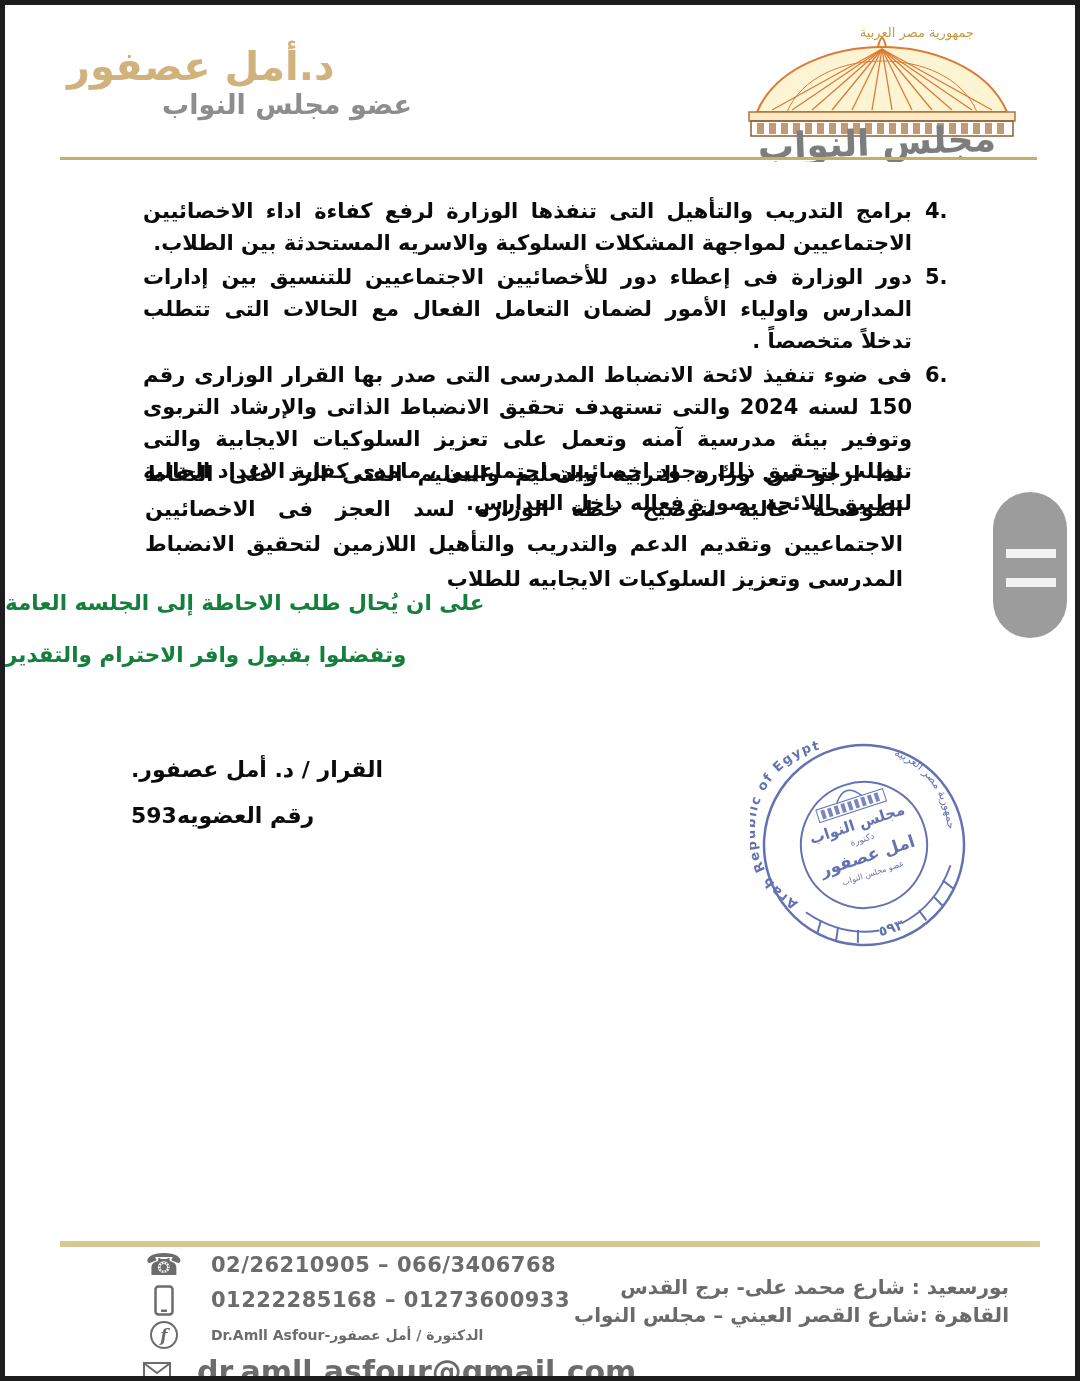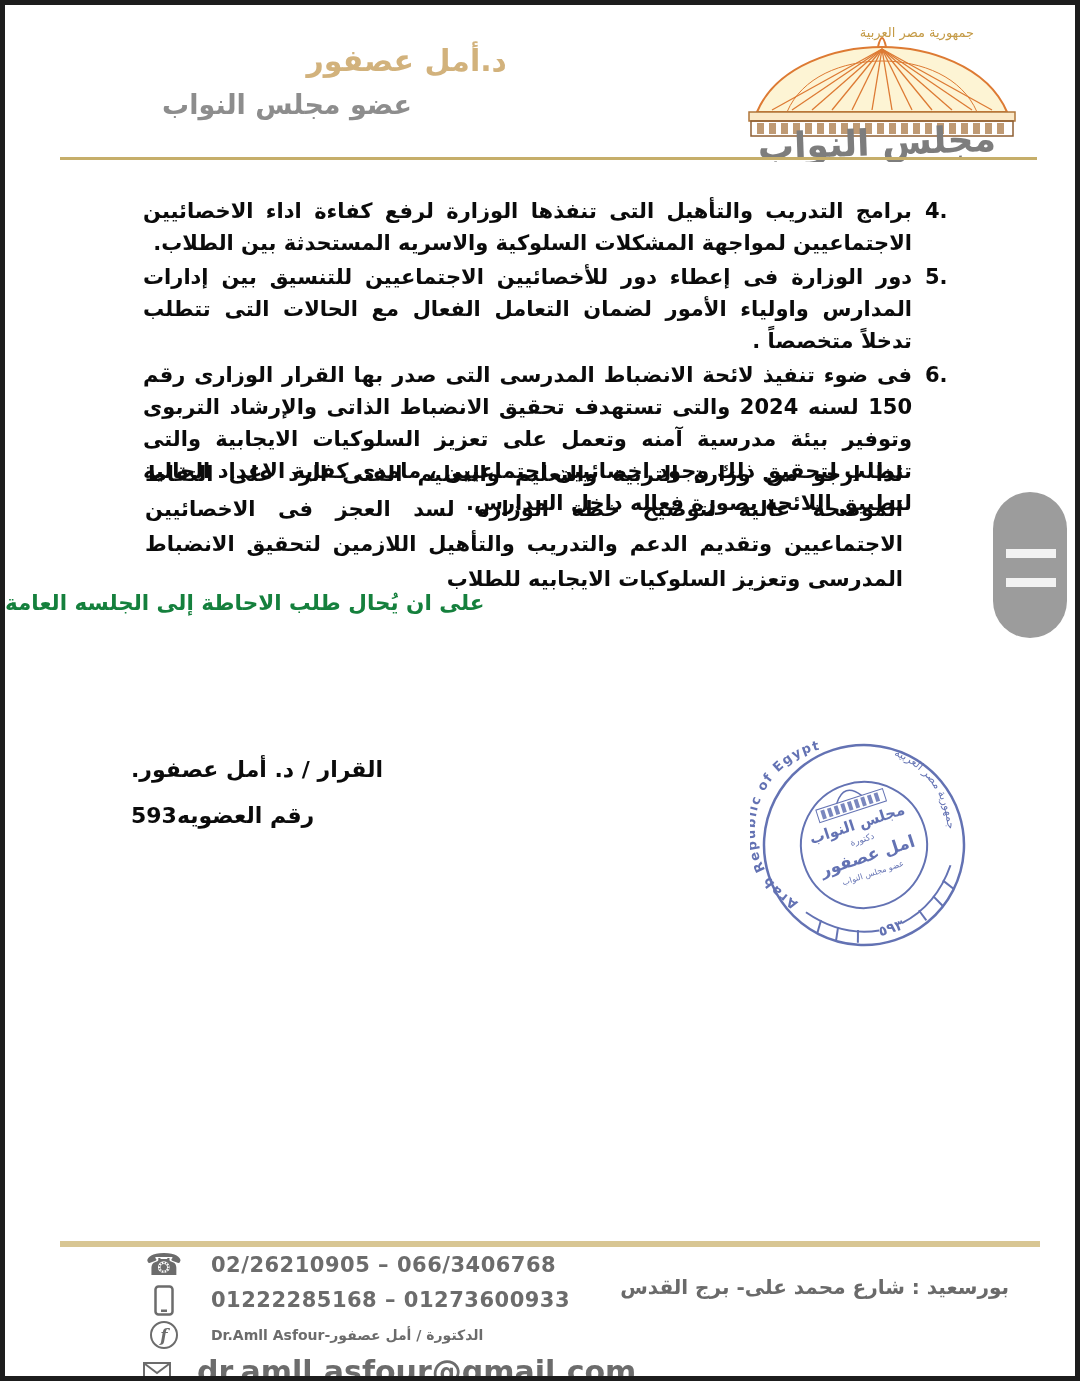--- a/index.html
+++ b/index.html
@@ -2,22 +2,22 @@
 <html lang="ar"><head>
 <meta charset="utf-8">
 <style>
   html,body{margin:0;padding:0;background:#e8e8e8;}
   .page{
     position:relative;width:1080px;height:1381px;margin:0 auto;
     background:#ffffff;border:5px solid #1d1d1d;box-sizing:border-box;
     font-family:"DejaVu Sans","Liberation Sans",sans-serif;overflow:hidden;
   }
   
-  .hdr-name{position:absolute;top:38px;left:62px;width:440px;text-align:right;
-    font-size:30px;font-weight:bold;color:#d2b27c;direction:rtl;}
+  .hdr-name{position:absolute;top:38px;left:62px;width:440px;text-align:left;
+    font-size:40px;font-weight:bold;color:#d2b27c;direction:rtl;}
   .hdr-title{position:absolute;top:84px;left:62px;width:440px;text-align:center;
     font-size:27px;font-weight:bold;color:#8d8d8d;direction:rtl;letter-spacing:1px;}
   .hdr-line{position:absolute;top:152px;left:55px;width:977px;height:3px;background:#c6ae6a;}
   .emblem{position:absolute;left:712px;top:12px;width:320px;height:145px;}
   
   .list{position:absolute;top:190px;right:122px;left:138px;direction:rtl;color:#0b0b0b;}
   .li{display:flex;gap:13px;font-size:21px;font-weight:bold;line-height:32px;margin-bottom:2px;}
   .li .num{min-width:28px;direction:ltr;}
   .li .txt{flex:1;text-align:justify;}
   .request{position:absolute;top:452px;right:172px;left:140px;direction:rtl;
@@ -99,20 +99,21 @@
     </div>
     <div class="li">
       <span class="num">6.</span>
       <div class="txt">فى ضوء تنفيذ لائحة الانضباط المدرسى التى صدر بها القرار الوزارى رقم 150 لسنه 2024 والتى تستهدف تحقيق الانضباط الذاتى والإرشاد التربوى وتوفير بيئة مدرسية آمنه وتعمل على تعزيز السلوكيات الايجابية والتى تتطلب لتحقيق ذلك وجود اخصائيين اجتماعيين ، مامدى كفاية الاعداد الحالية لتطبيق اللائحة بصورة فعاله داخل المدارس.</div>
     </div>
   </div>
 
   <div class="request">لذا ارجو من وزارة التربية والتعليم والتعليم الفنى الرد على النقاط الموضحة عاليه لتوضيح خطة الوزاره لسد العجز فى الاخصائيين الاجتماعيين وتقديم الدعم والتدريب والتأهيل اللازمين لتحقيق الانضباط المدرسى وتعزيز السلوكيات الايجابيه للطلاب</div>
 
   <div class="center-line cl1">على ان يُحال طلب الاحاطة إلى الجلسه العامة</div>
+  <div class="center-line cl2">وتفضلوا بقبول وافر الاحترام والتقدير</div>
 
   <div class="sig-name">القرار / د. أمل عصفور.</div>
   <div class="sig-num">رقم العضويه593</div>
 
   <svg class="stamp" viewBox="0 0 228 228">
     <defs>
       <path id="arcLatin" d="M 34,148 A 82,82 0 0 1 152,34" fill="none"></path>
       <path id="arcArabic" d="M 170,38 A 82,82 0 0 1 198,126" fill="none"></path>
     </defs>
     <g transform="rotate(-18 114 114)" fill="#4e5fa9">
@@ -182,15 +183,16 @@
           <rect x="1" y="1" width="26" height="18" fill="none" stroke="#6c6c6c" stroke-width="2"></rect>
           <polyline points="2,2 14,11 26,2" fill="none" stroke="#6c6c6c" stroke-width="2"></polyline>
         </svg>
       </span>
       <span class="ft-mail">dr.amll.asfour@gmail.com</span>
     </div>
   </div>
 
   <div class="ftr-right">
     <div>بورسعيد : شارع محمد على- برج القدس</div>
+    <div>القاهرة  :شارع القصر العيني – مجلس النواب</div>
   </div>
 
 </div>
 
 </body></html>

